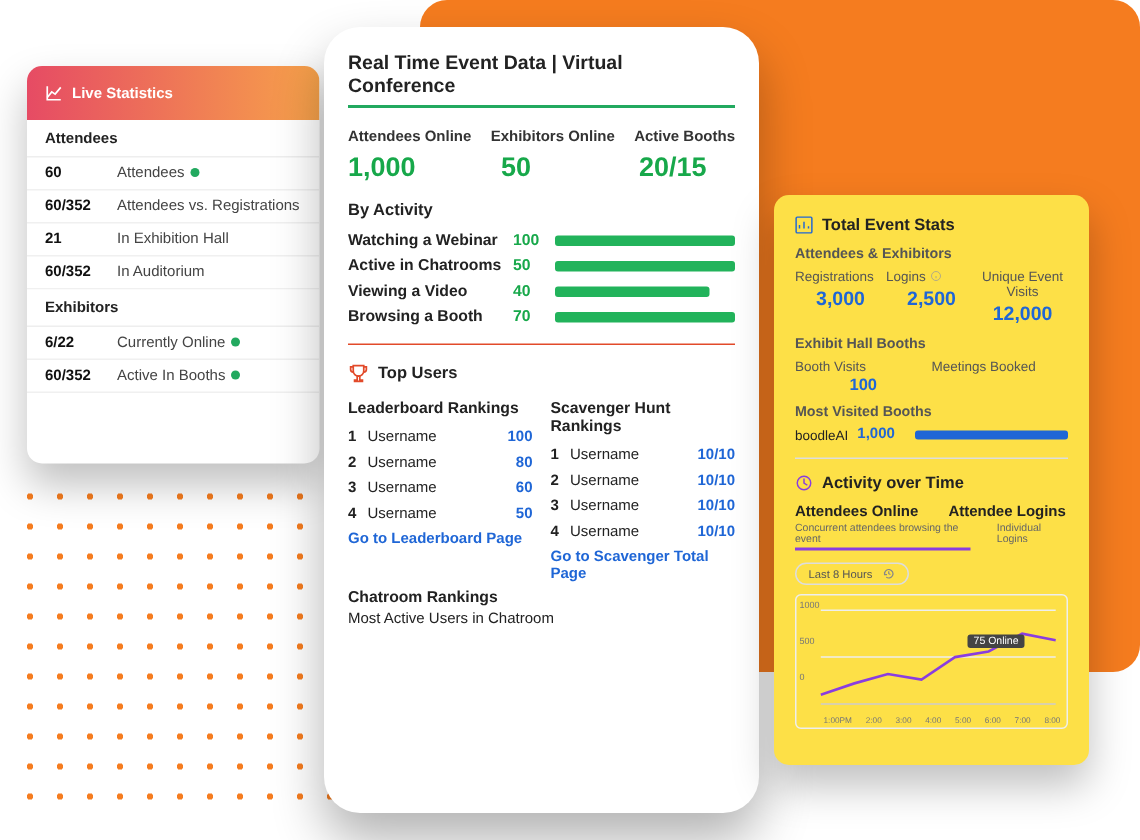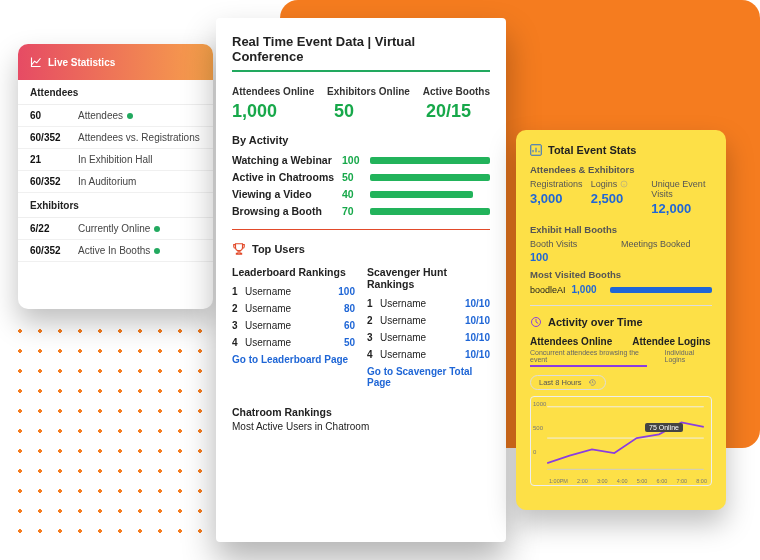--- a/index.html
+++ b/index.html
@@ -59,21 +59,21 @@
   .card-stats .row .num { width: 48px; font-weight:600; color:#111; }
   .card-stats .row .lbl { flex:1; }
   .dot-green { display:inline-block; width:6px; height:6px; border-radius:50%; background:#22a95f; margin-left:4px; vertical-align:middle; }
 
   
   .card-main {
     position: absolute;
     left: 216px; top: 18px;
     width: 290px; height: 524px;
     background:#fff;
-    border-radius: 4px;
+    border-radius: 24px;
     box-shadow: 0 18px 34px rgba(0,0,0,0.3);
     padding: 16px 16px 10px;
     font-size: 11px;
     color:#222;
     overflow:hidden;
   }
   .card-main h1 { font-size:13px; font-weight:700; margin-bottom:6px; }
   .rule-green { height:2px; background:#22a95f; margin-bottom:14px; }
   .sec { margin-bottom:12px; }
   .sec-hdr { display:flex; align-items:center; gap:6px; font-weight:700; margin-bottom:10px; }
@@ -91,42 +91,42 @@
   .rule-red { height:1px; background:#e24a2a; margin:10px 0 12px; }
   .trophy svg { color:#e24a2a; }
   .rank-cols { display:flex; gap:12px;justify-content:flex-end; }
   .rank-col { flex:1; }
   .rank-col h3 { font-size:10.5px; font-weight:700; margin-bottom:8px; }
   .rank-row { display:flex; font-size:10px; margin-bottom:6px; gap:5px; }
   .rank-row .n { width:8px; font-weight:700; }
   .rank-row .u { flex:1; }
   .rank-row .s { font-weight:700; color:#1f66d6; }
   .link { color:#1f66d6; font-weight:700; font-size:10px; margin-top:6px; display:block; }
-  .bot { margin-top:18px; font-size:10.5px; font-weight:700; }
+  .bot { margin-top:4px; font-size:10.5px; font-weight:700; }
   .bot .sub { font-weight:400; font-size:10px; margin-top:3px; }
 
   
   .card-right {
     position: absolute;
     left: 516px; top: 130px;
     width: 210px; height: 380px;
     background:#fde047;
     border-radius:10px;
     box-shadow: 0 14px 28px rgba(0,0,0,0.25);
     padding: 14px 14px;
     font-size: 10px;
     color:#222;
     overflow:hidden;
   }
   .card-right .hdr2 { font-weight:700; font-size:11px; display:flex; align-items:center; gap:6px; margin-bottom:8px; }
   .card-right .hdr2 svg { width:12px; height:12px; color:#1f66d6; }
   .card-right .grp { margin-bottom:8px; }
   .grp-title { font-weight:600; font-size:9.5px; color:#555; margin-bottom:4px; }
   .stat-row { display:flex; justify-content:space-between; }
-  .stat-cell { flex:1; font-size:9px; }
+  .stat-cell { flex:1; font-size:9px;text-align:center; }
   .stat-cell .sl { color:#555; display:flex; align-items:center; gap:3px; }
   .stat-cell .sv { color:#1f66d6; font-weight:700; font-size:13px; margin-top:2px; }
   .stat-cell .sv.small { font-size:11px; }
   .bar-wrap { display:flex; align-items:center; gap:6px; margin-top:2px; }
   .bar-wrap .bv { color:#1f66d6; font-weight:700; width:32px; }
   .bar-wrap .bb { flex:1; height:6px; background:#1f66d6; border-radius:2px; }
   .rule-gray { height:1px; background:#ddd; margin:10px 0; }
   .card-right .clock svg { color:#8a3de0; }
   .tab-row { display:flex; gap:20px; margin:6px 0 2px; font-size:10px; font-weight:700; }
   .tab-sub { display:flex; gap:18px; font-size:7px; color:#666; margin-bottom:8px; }

